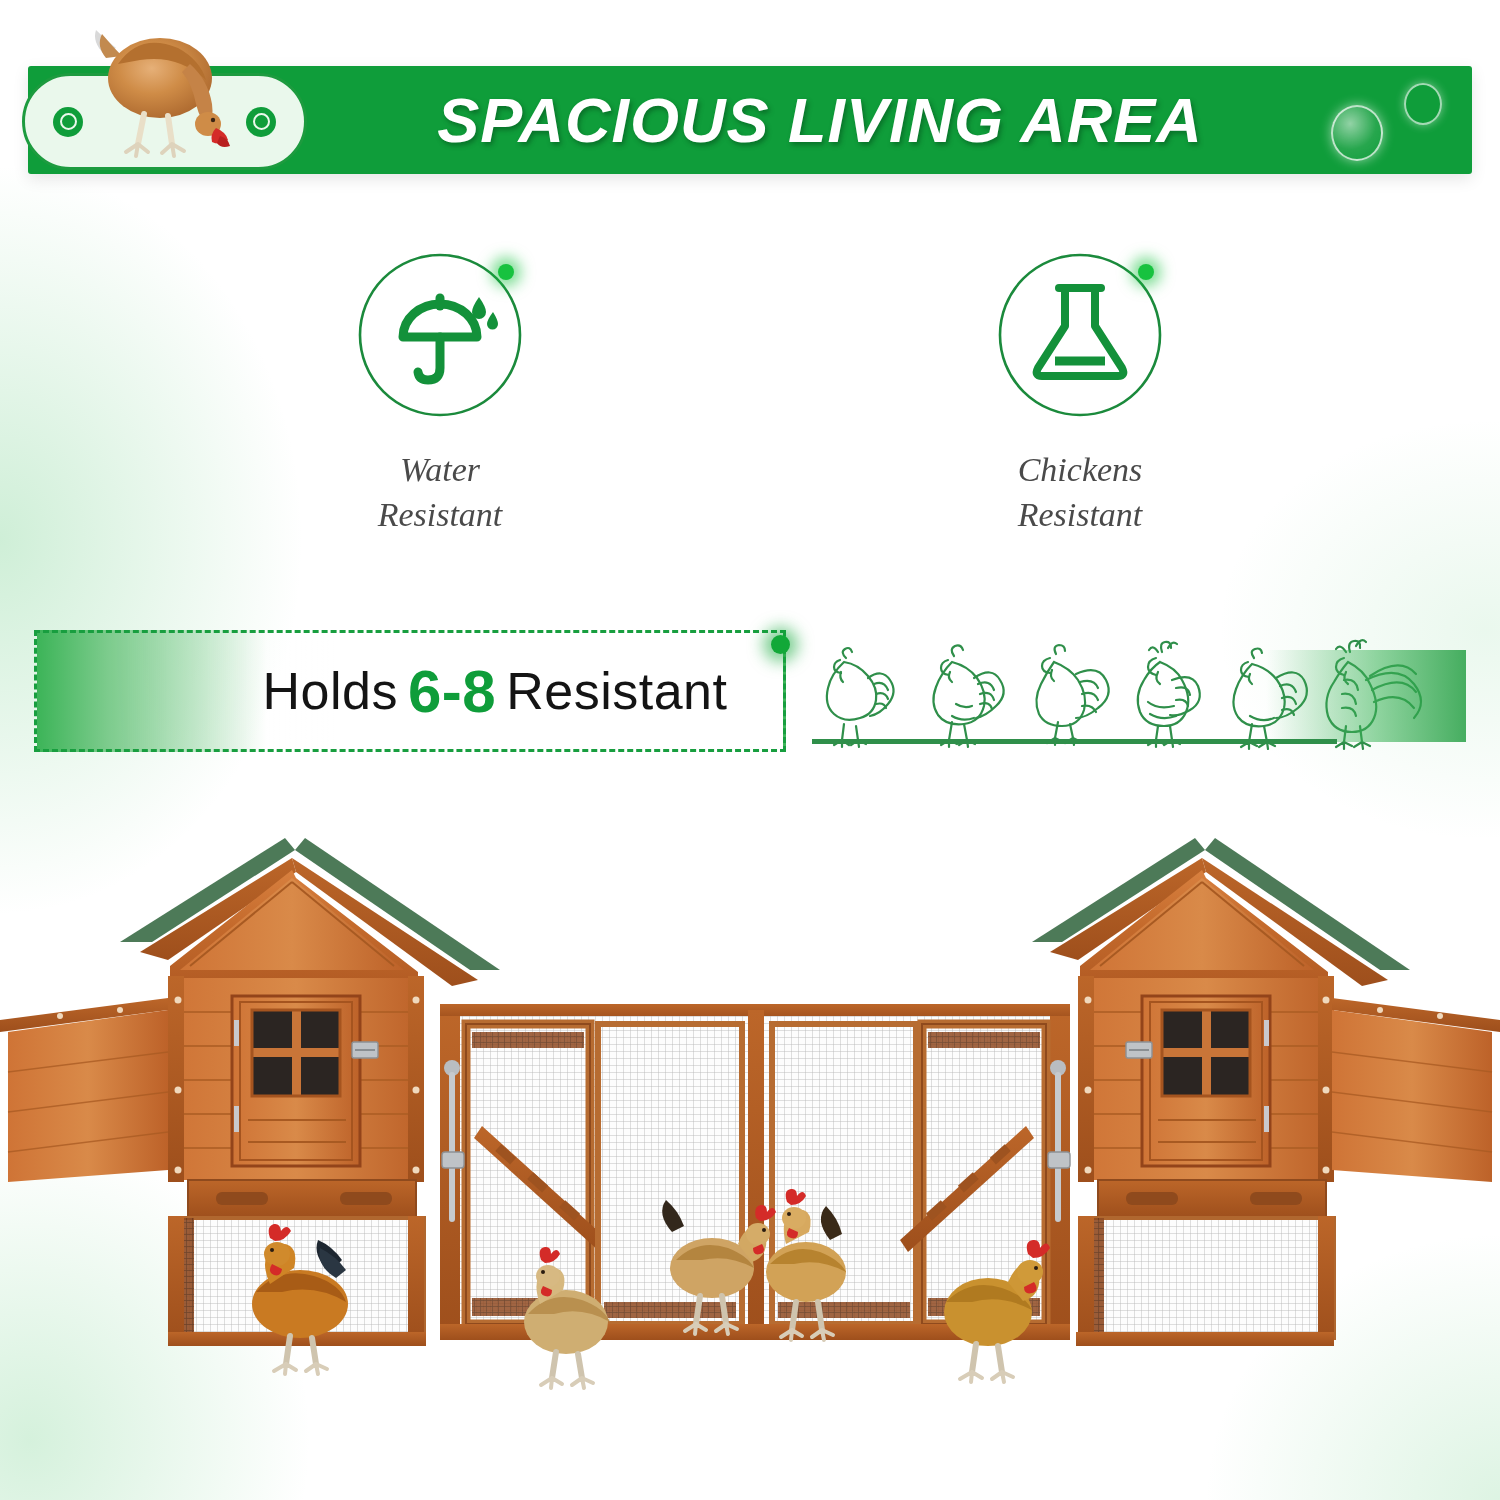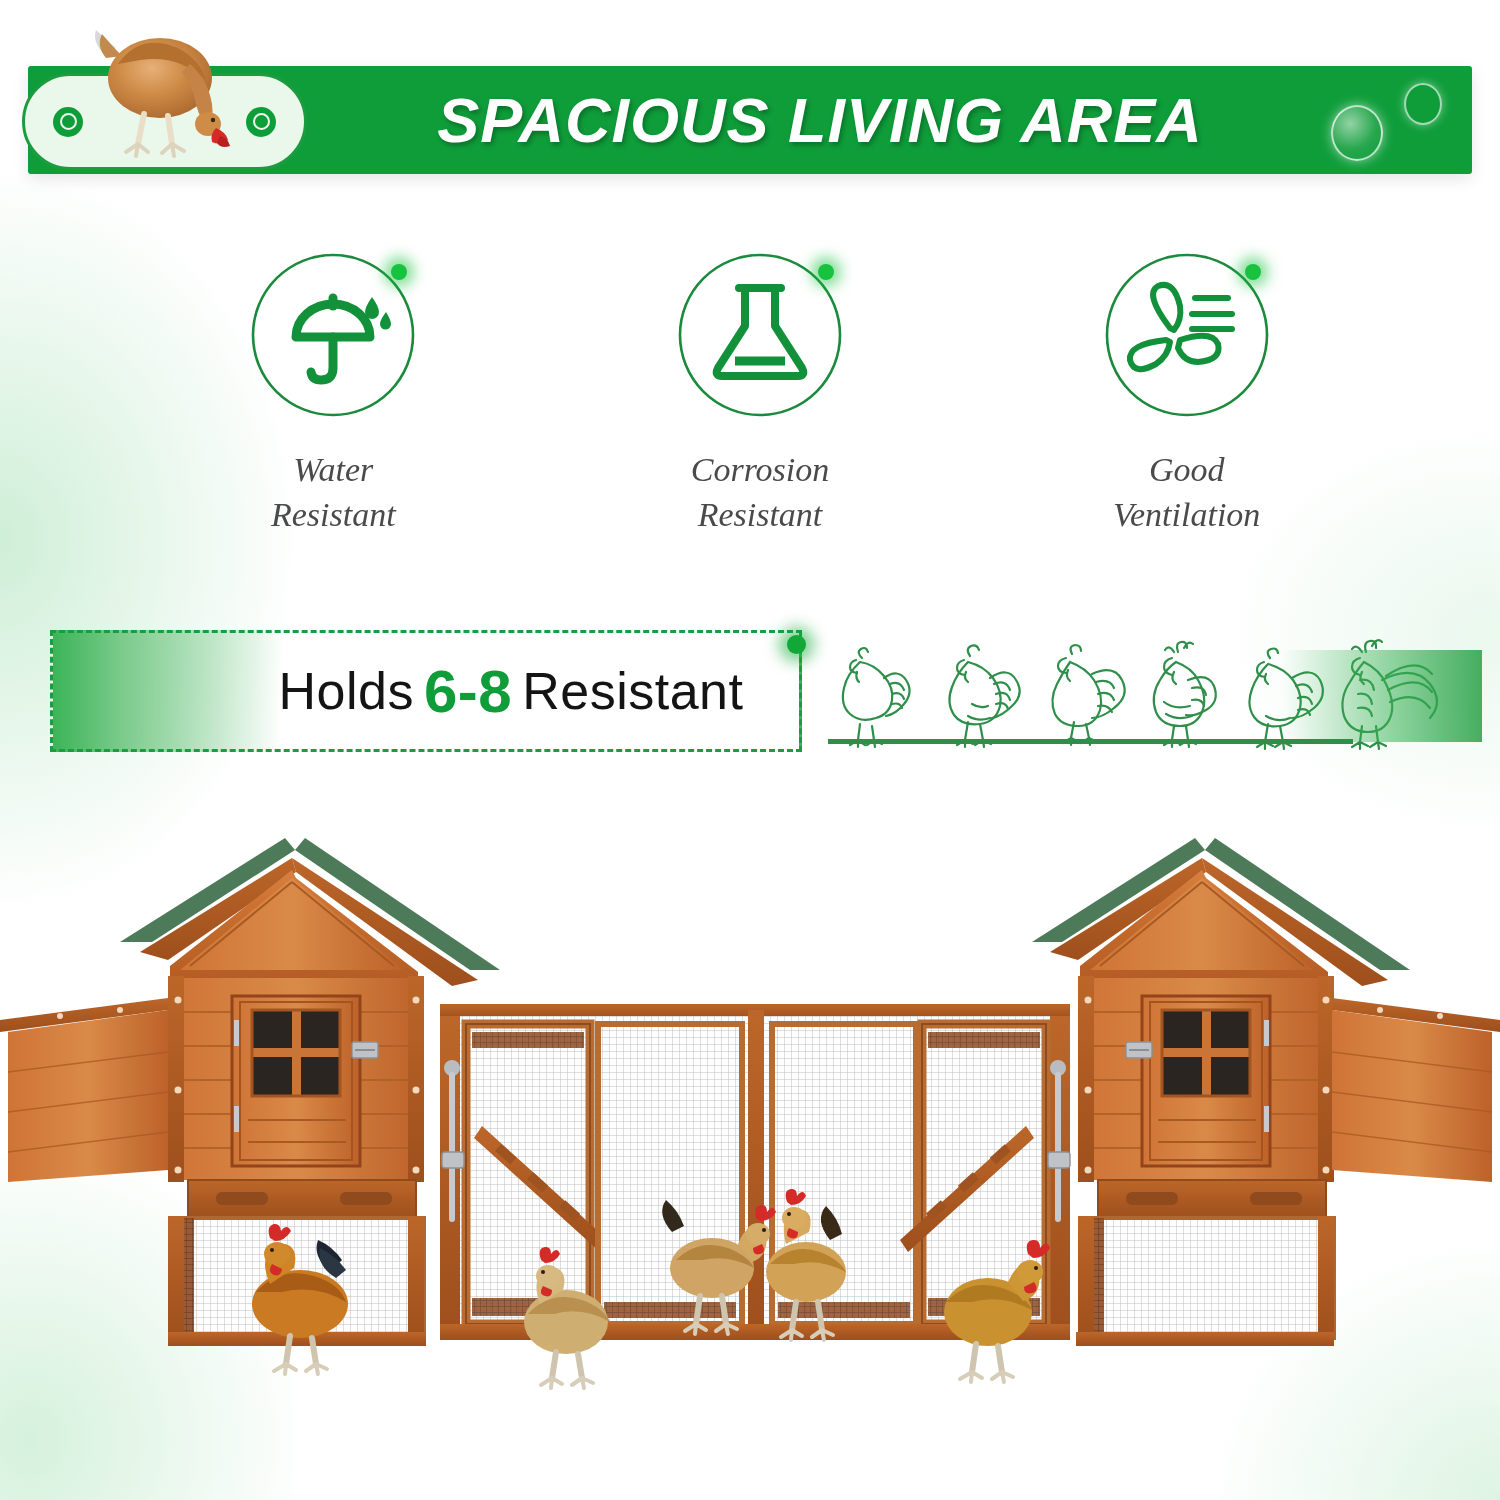--- a/index.html
+++ b/index.html
@@ -127,21 +127,21 @@
     line-height: 1.32;
     color: #4a4a4a;
     text-align: center;
     white-space: pre-line;
     font-family: Liberation Serif, serif;
   }
 
   
   .holds-wrap {
     position: absolute;
-    left: 50px; top: 630px;
+    left: 34px; top: 630px;
     width: 1432px; height: 130px;
   }
   .holds-box {
     position: absolute;
     left: 0; top: 0;
     width: 752px; height: 122px;
     border: 3px dashed #189e3f;
     background: linear-gradient(90deg, #3cb458 0px, #7ccb8c 70px, rgba(255,255,255,0.05) 230px, rgba(255,255,255,0) 300px);
   }
   .holds-text {
@@ -270,46 +270,24 @@
           <circle cx="87" cy="87" r="80" fill="none" stroke="#1b8a3c" stroke-width="2.6"></circle>
 
           <path d="M72 40 L72 78 L45 120 Q41 128 49 128 L125 128 Q133 128 129 120 L102 78 L102 40" fill="none" stroke="#13913a" stroke-width="8" stroke-linejoin="round" stroke-linecap="round"></path>
 
           <line x1="66" y1="40" x2="108" y2="40" stroke="#13913a" stroke-width="8" stroke-linecap="round"></line>
 
           <line x1="62" y1="113" x2="112" y2="113" stroke="#13913a" stroke-width="9" stroke-linecap="butt"></line>
         </svg>
         <div class="ring-dot"></div>
       </div>
-      <div class="feature-label">Corrosion
+      <div class="feature-label">Chickens
 Resistant</div>
     </div>
 
-    <div class="feature">
-      <div class="feature-ring">
-        <svg class="ring-svg" width="174" height="174" viewBox="0 0 174 174">
-          <circle cx="87" cy="87" r="80" fill="none" stroke="#1b8a3c" stroke-width="2.6"></circle>
-
-          <g fill="none" stroke="#13913a" stroke-width="6" stroke-linejoin="round">
-            <path d="M70 80 Q44 46 58 38 Q74 32 80 58 Q82 72 74 82 Z"></path>
-            <path d="M66 92 Q28 96 30 112 Q34 128 56 116 Q68 108 70 94 Z"></path>
-            <path d="M80 92 Q112 82 118 96 Q122 112 98 114 Q84 114 78 100 Z"></path>
-          </g>
-
-          <g stroke="#13913a" stroke-width="6" stroke-linecap="round">
-            <line x1="95" y1="50" x2="128" y2="50"></line>
-            <line x1="92" y1="66" x2="132" y2="66"></line>
-            <line x1="92" y1="81" x2="132" y2="81"></line>
-          </g>
-        </svg>
-        <div class="ring-dot"></div>
-      </div>
-      <div class="feature-label">Good
-Ventilation</div>
-    </div>
 
   </div>
 
   <div class="holds-wrap">
     <div class="holds-box"></div>
     <div class="holds-text">
       <span>Holds</span>
       <span class="num">6-8</span>
       <span>Resistant</span>
     </div>

